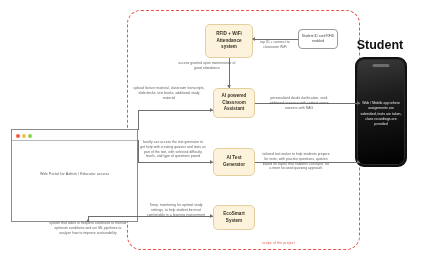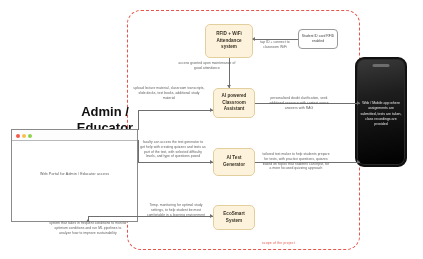--- a/index.html
+++ b/index.html
@@ -136,22 +136,22 @@
   }
 </style>
 </head>
 <body>
 
 <div id="canvas">
 
   <div class="boundary"></div>
   <div class="boundary-label">scope of the project</div>
 
-  <div class="h-admin">Admin /<br>Educator</div>
-
+
+  <div class="h-student">Student</div>
 
   <div class="window">
     <div class="window-bar">
       <span class="dot r"></span>
       <span class="dot y"></span>
       <span class="dot g"></span>
     </div>
     <div class="window-body">
       <div class="window-caption">Web Portal for Admin / Educator access</div>
     </div>

